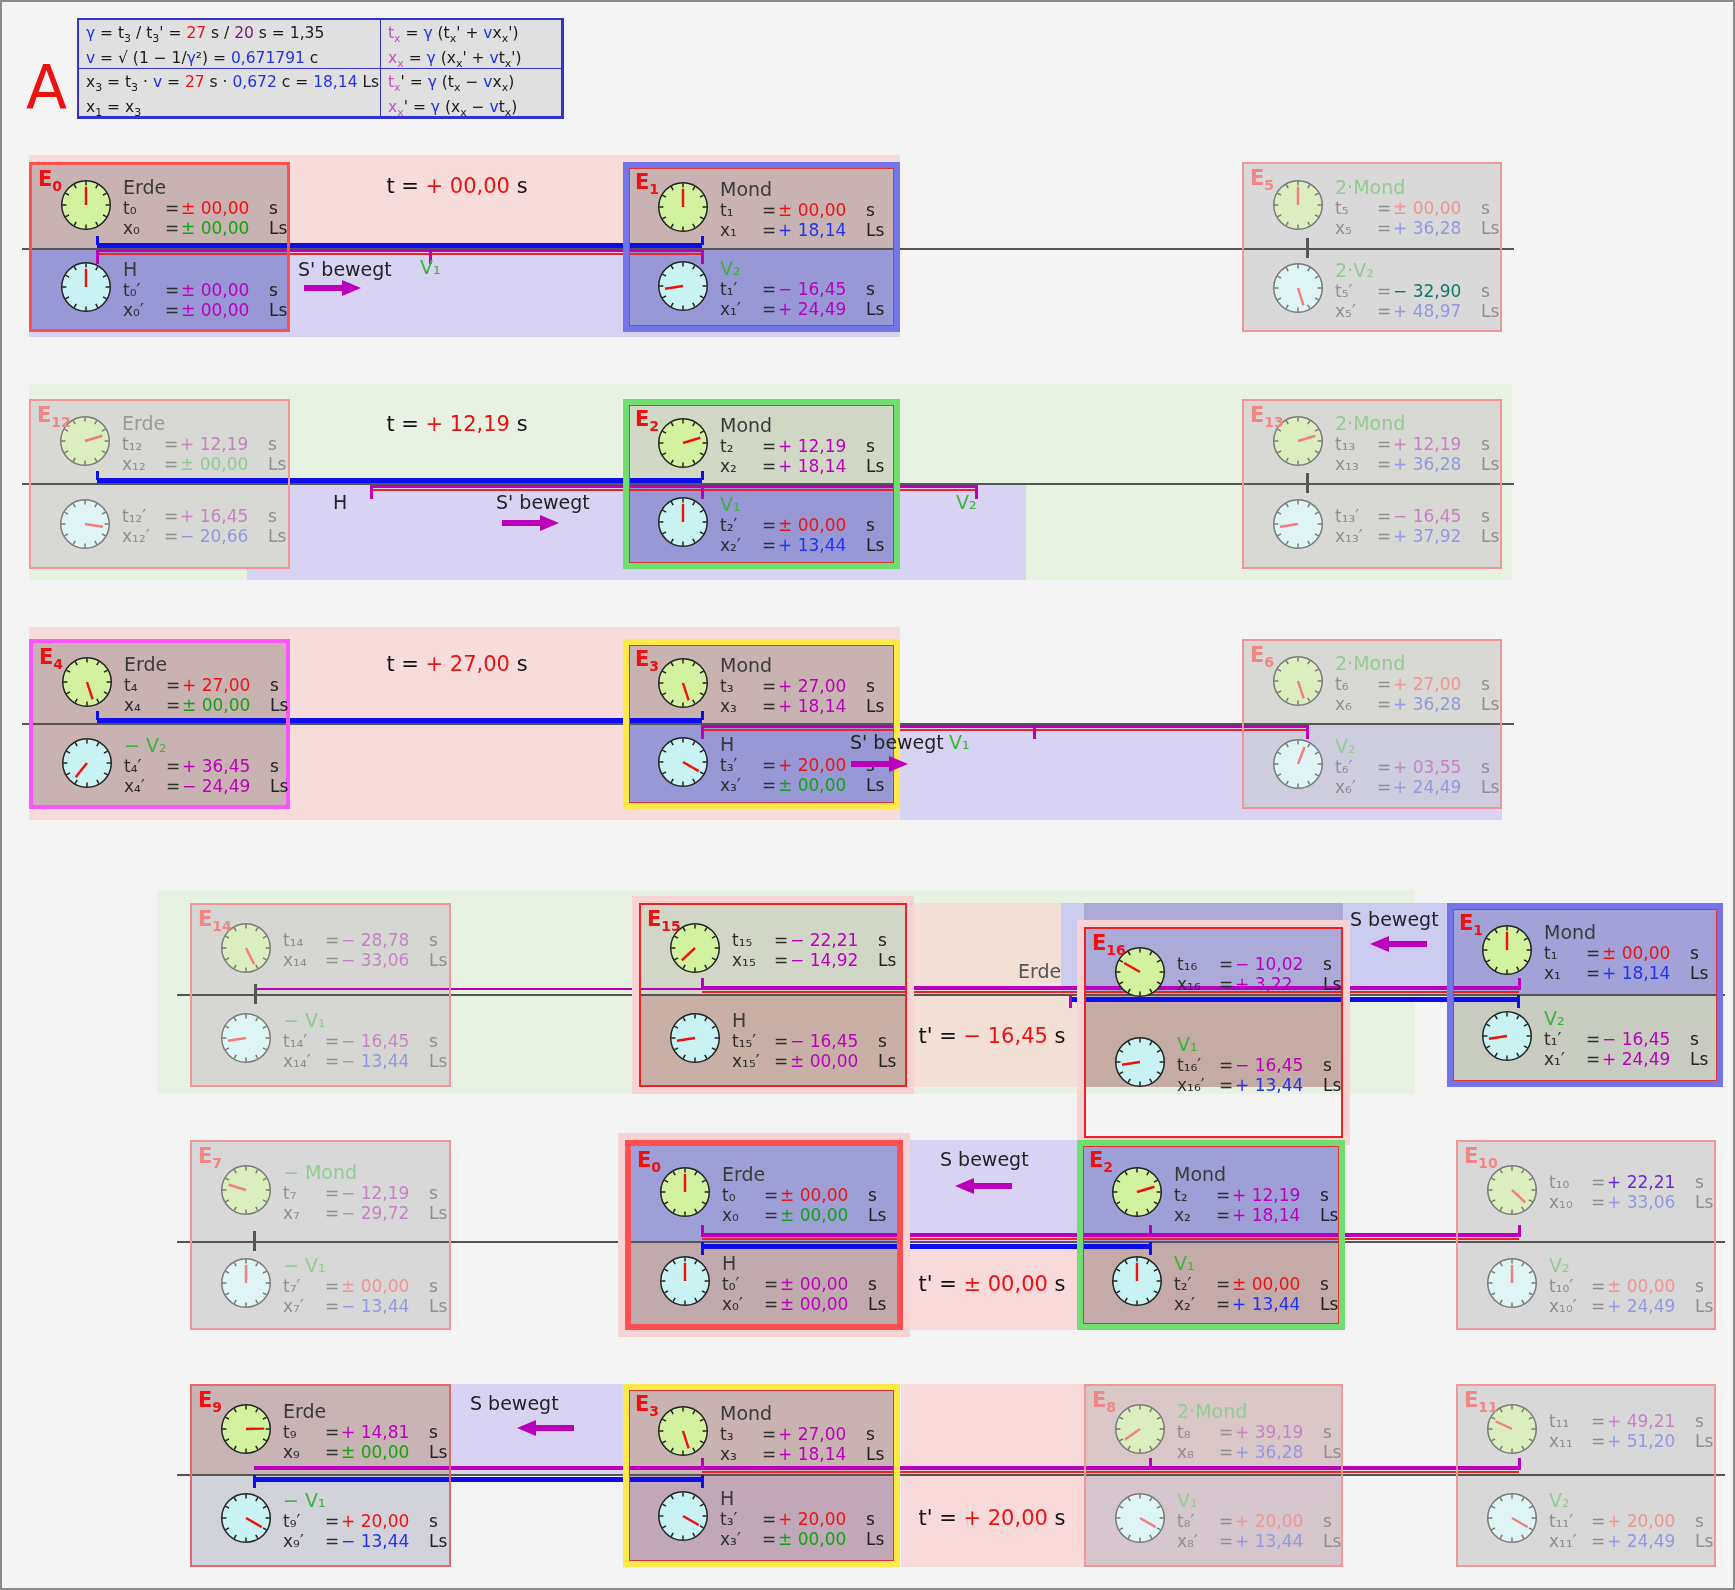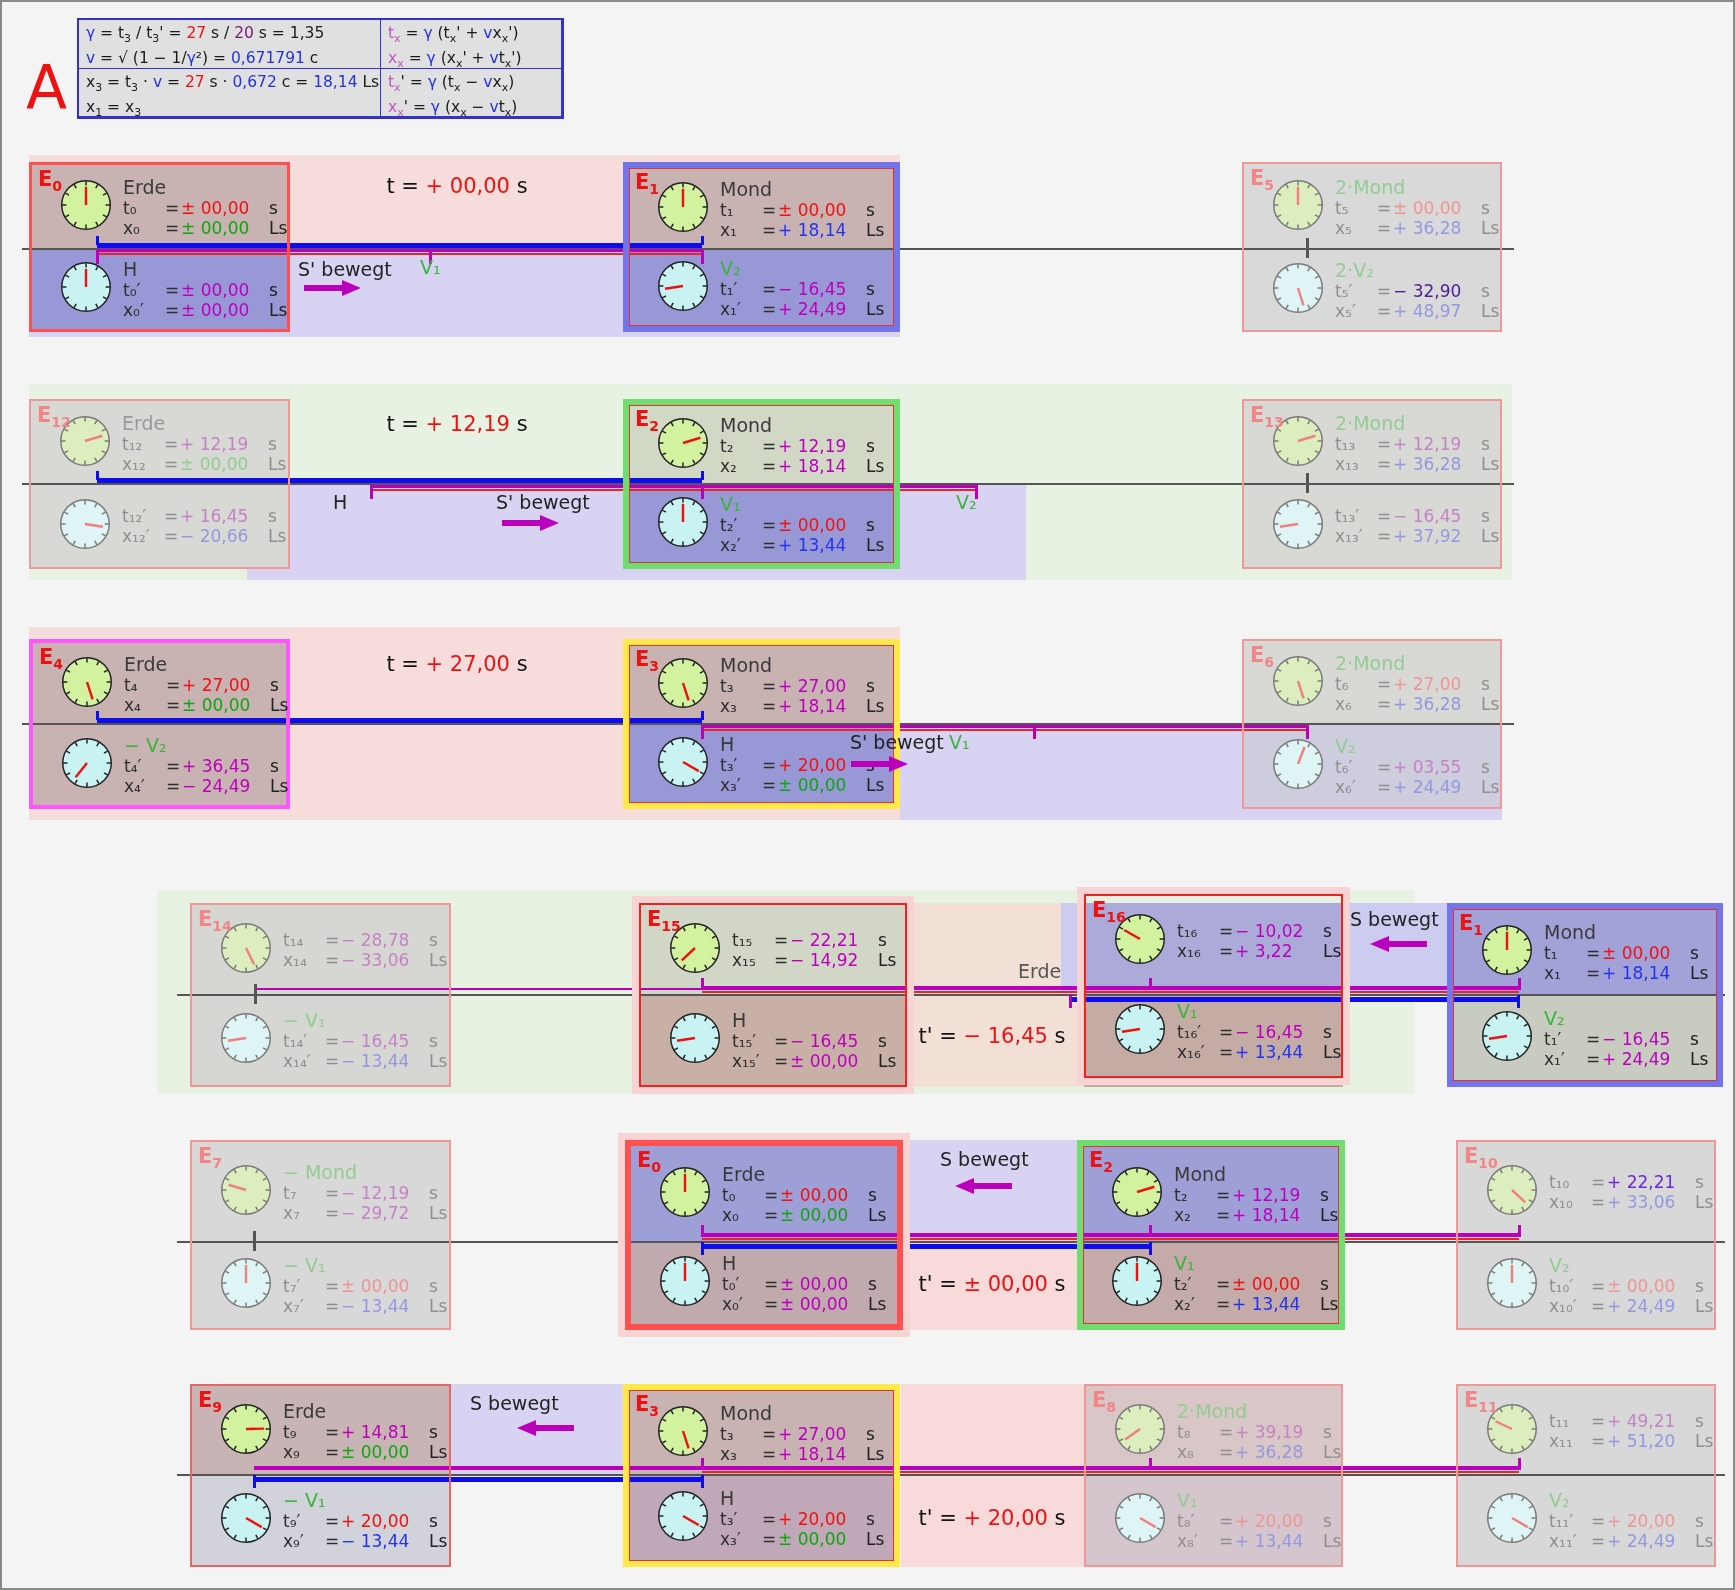--- a/index.html
+++ b/index.html
@@ -358,21 +358,21 @@
               <line x1="30.000000000000004" y1="51" x2="30.000000000000004" y2="55.5" stroke="#7a7a7a" stroke-width="1.6"></line>
               <line x1="19.500000000000007" y1="48.18653347947321" x2="17.250000000000007" y2="52.083647796503186" stroke="#7a7a7a" stroke-width="1.6"></line>
               <line x1="11.813466520526795" y1="40.50000000000001" x2="7.916352203496821" y2="42.750000000000014" stroke="#7a7a7a" stroke-width="1.6"></line>
               <line x1="9" y1="30.000000000000004" x2="4.5" y2="30.000000000000004" stroke="#7a7a7a" stroke-width="1.6"></line>
               <line x1="11.813466520526788" y1="19.5" x2="7.9163522034968175" y2="17.249999999999996" stroke="#7a7a7a" stroke-width="1.6"></line>
               <line x1="19.499999999999993" y1="11.813466520526795" x2="17.24999999999999" y2="7.916352203496821" stroke="#7a7a7a" stroke-width="1.6"></line>
     <line x1="30" y1="30" x2="30" y2="10.5" stroke="#f07f7f" stroke-width="2.6" transform="rotate(-197.4 30 30)"></line>
             </svg></span>
       <div class="txt">
         <div class="name n-bot" style="color: rgb(147, 204, 147);">2·V₂</div>
-        <div class="vline l-t"><span class="vr">t₅′</span><span class="eq">=</span><span class="vl" style="color: #4c1d95;">− 32,90</span><span class="un">s</span></div>
+        <div class="vline l-t"><span class="vr">t₅′</span><span class="eq">=</span><span class="vl" style="color: #0f766e;">− 32,90</span><span class="un">s</span></div>
         <div class="vline l-x"><span class="vr">x₅′</span><span class="eq">=</span><span class="vl" style="color: rgb(147, 152, 224);">+ 48,97</span><span class="un">Ls</span></div>
       </div>
     </div>
   </div>
       <div class="evbox faded" style="left: 27px; top: 397px; width: 261px; height: 170px; border: 2px solid rgb(240, 152, 152);">
 
     <div class="elabel"><span class="eid">E</span><sub class="esub">12</sub></div>
     <div class="sect s-top" style="height: 83px;">
       <span class="clock ctop"><svg width="56" height="56" viewBox="0 0 60 60">
     <circle cx="30" cy="30" r="26" fill="#dcedbe" stroke="#7a7a7a" stroke-width="1.6"></circle>
@@ -763,21 +763,21 @@
               <line x1="19.499999999999993" y1="11.813466520526795" x2="17.24999999999999" y2="7.916352203496821" stroke="#222" stroke-width="1.6"></line>
     <line x1="30" y1="30" x2="30" y2="10.5" stroke="#ee1111" stroke-width="2.6" transform="rotate(-98.7 30 30)"></line>
             </svg></span>
       <div class="txt">
         <div class="name n-bot" style="color: rgb(58, 58, 58);">H</div>
         <div class="vline l-t"><span class="vr">t₁₅′</span><span class="eq">=</span><span class="vl" style="color: rgb(187, 0, 187);">− 16,45</span><span class="un">s</span></div>
         <div class="vline l-x"><span class="vr">x₁₅′</span><span class="eq">=</span><span class="vl" style="color: rgb(187, 0, 187);">± 00,00</span><span class="un">Ls</span></div>
       </div>
     </div>
   </div>
-      <div class="evbox" style="left: 1082px; top: 892px; width: 259px; height: 184px; border: 2px solid rgb(238, 34, 34); box-shadow: rgb(247, 211, 211) 0px 0px 0px 7px;">
+      <div class="evbox" style="left: 1082px; top: 925px; width: 259px; height: 211px; border: 2px solid rgb(238, 34, 34); box-shadow: rgb(247, 211, 211) 0px 0px 0px 7px;">
 
     <div class="elabel"><span class="eid">E</span><sub class="esub">16</sub></div>
     <div class="sect s-top" style="height: 90px;">
       <span class="clock ctop"><svg width="56" height="56" viewBox="0 0 60 60">
     <circle cx="30" cy="30" r="26" fill="#d2f2a0" stroke="#222" stroke-width="1.6"></circle>
               <line x1="30" y1="9" x2="30" y2="4.5" stroke="#222" stroke-width="1.6"></line>
               <line x1="40.5" y1="11.813466520526788" x2="42.75" y2="7.916352203496814" stroke="#222" stroke-width="1.6"></line>
               <line x1="48.18653347947321" y1="19.5" x2="52.083647796503186" y2="17.249999999999996" stroke="#222" stroke-width="1.6"></line>
               <line x1="51" y1="30" x2="55.5" y2="30" stroke="#222" stroke-width="1.6"></line>
               <line x1="48.18653347947321" y1="40.49999999999999" x2="52.083647796503186" y2="42.74999999999999" stroke="#222" stroke-width="1.6"></line>

